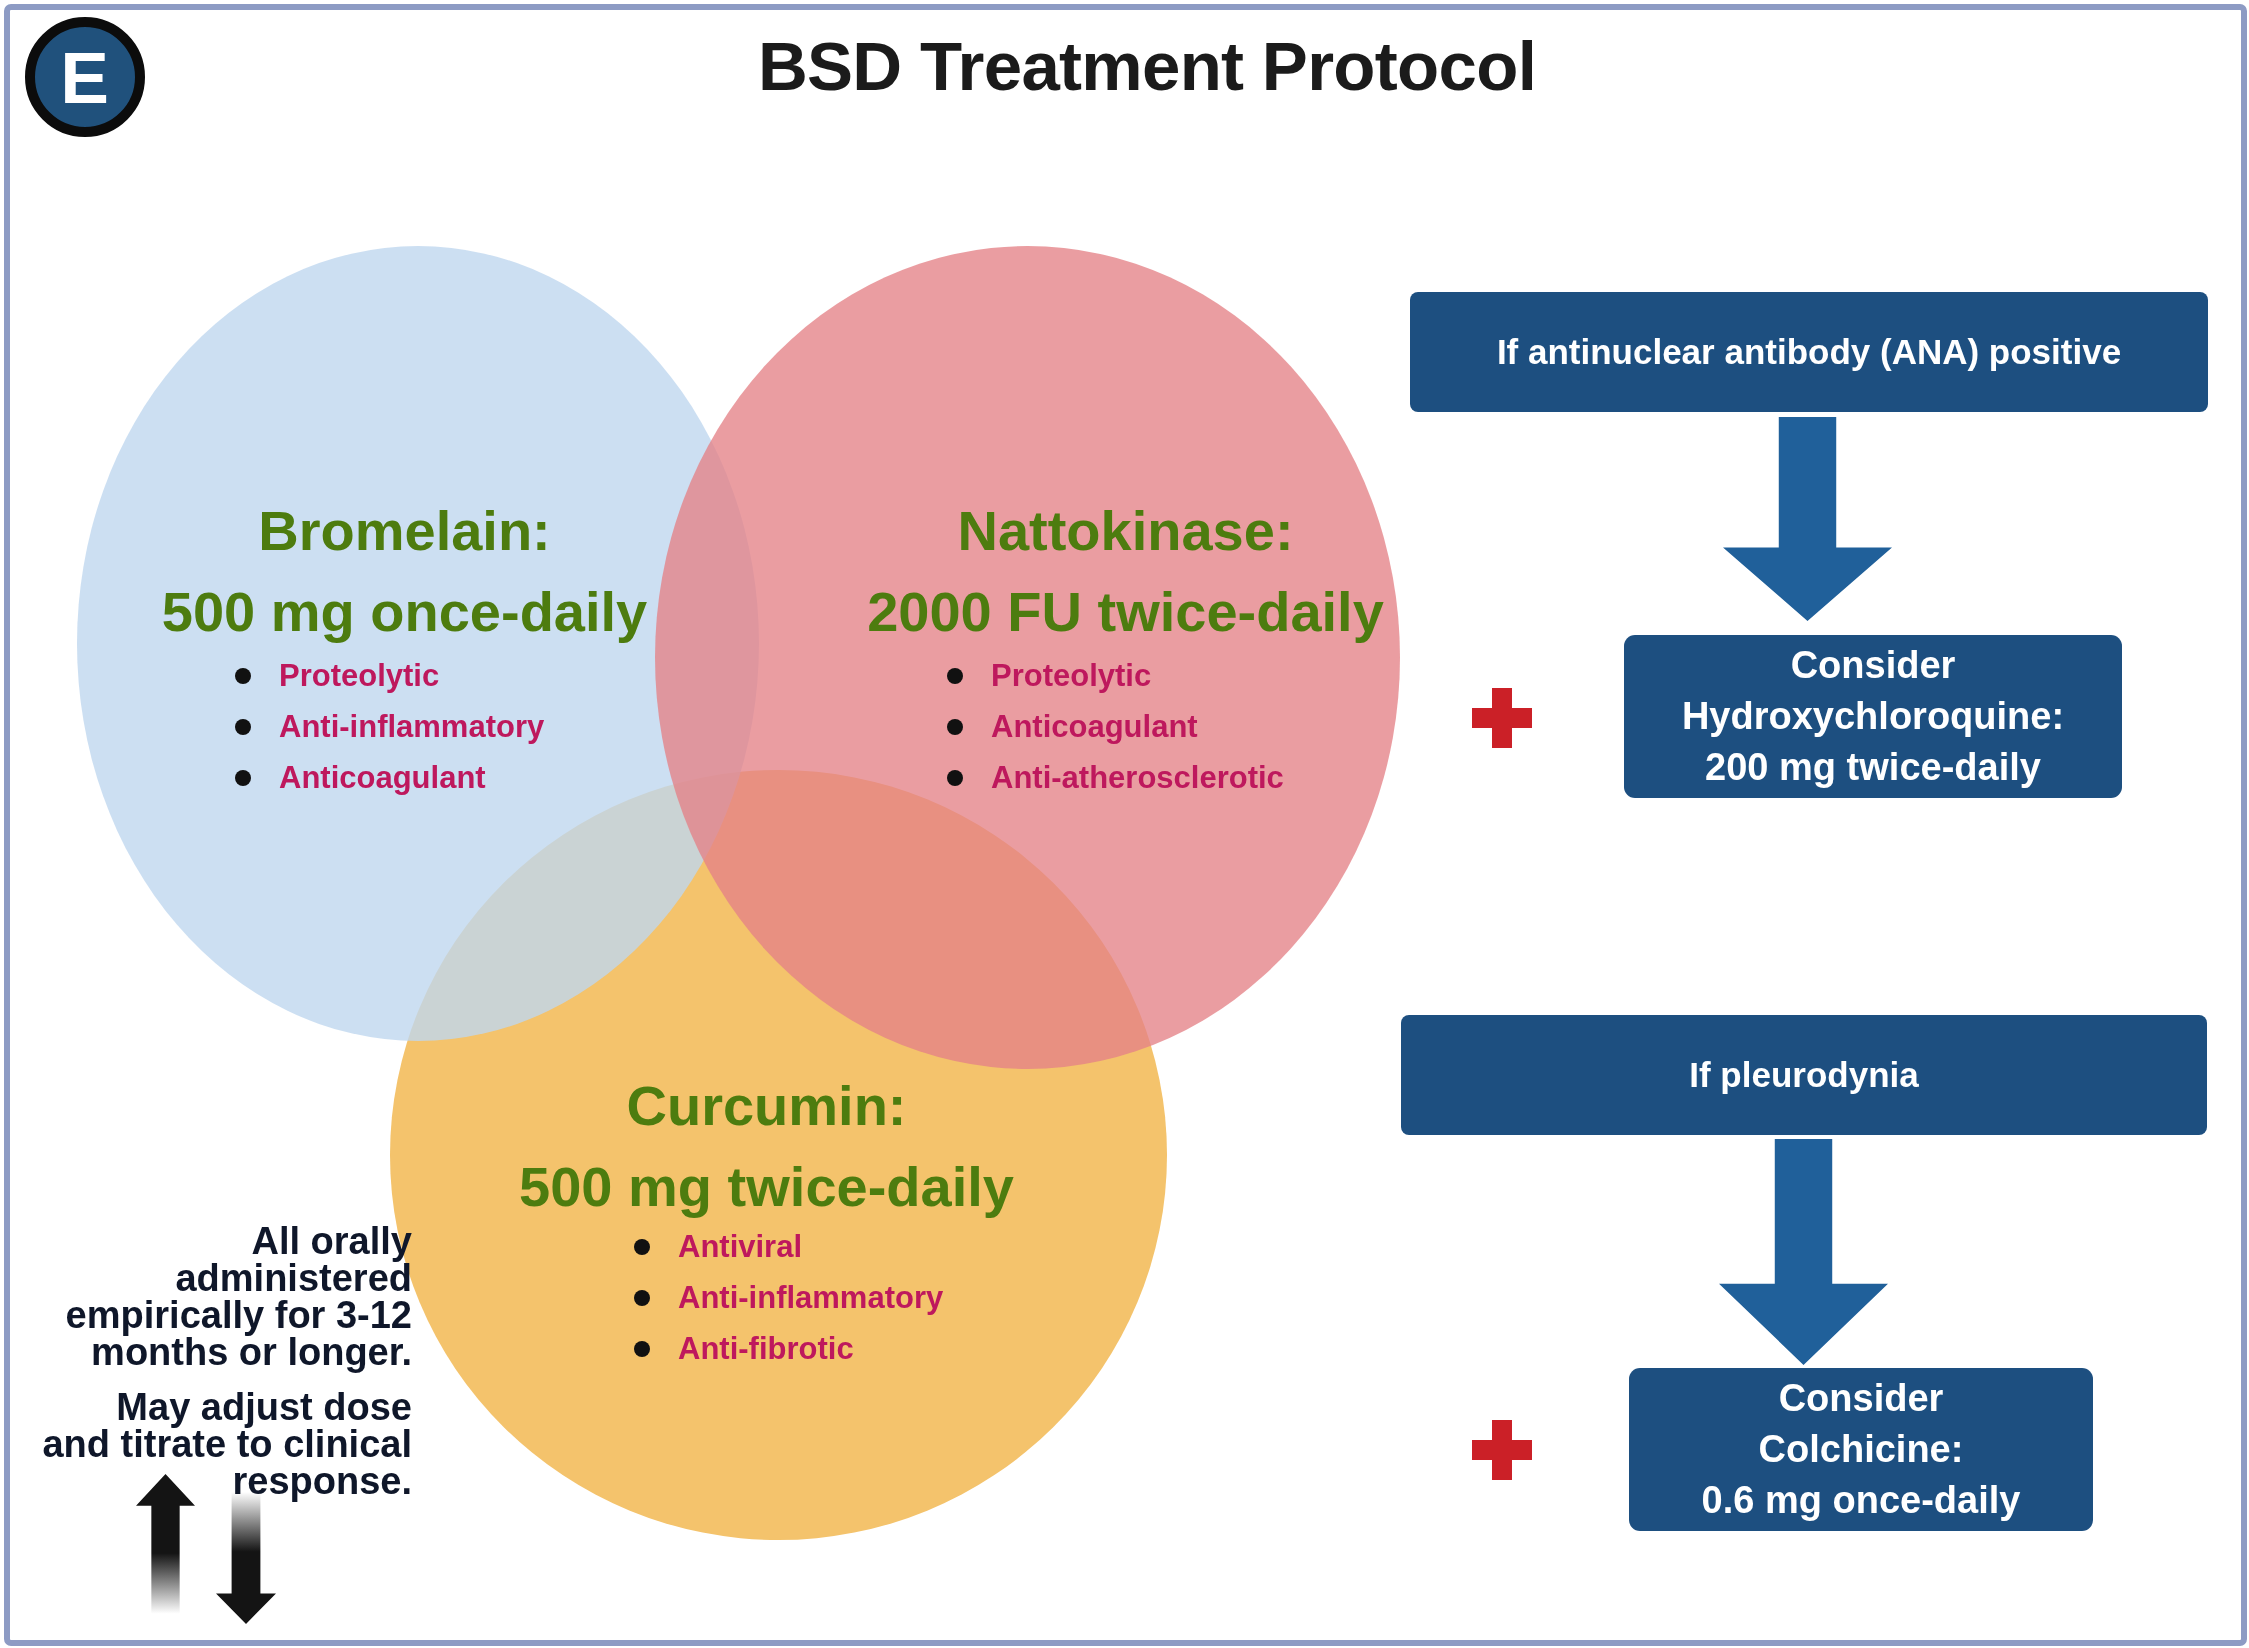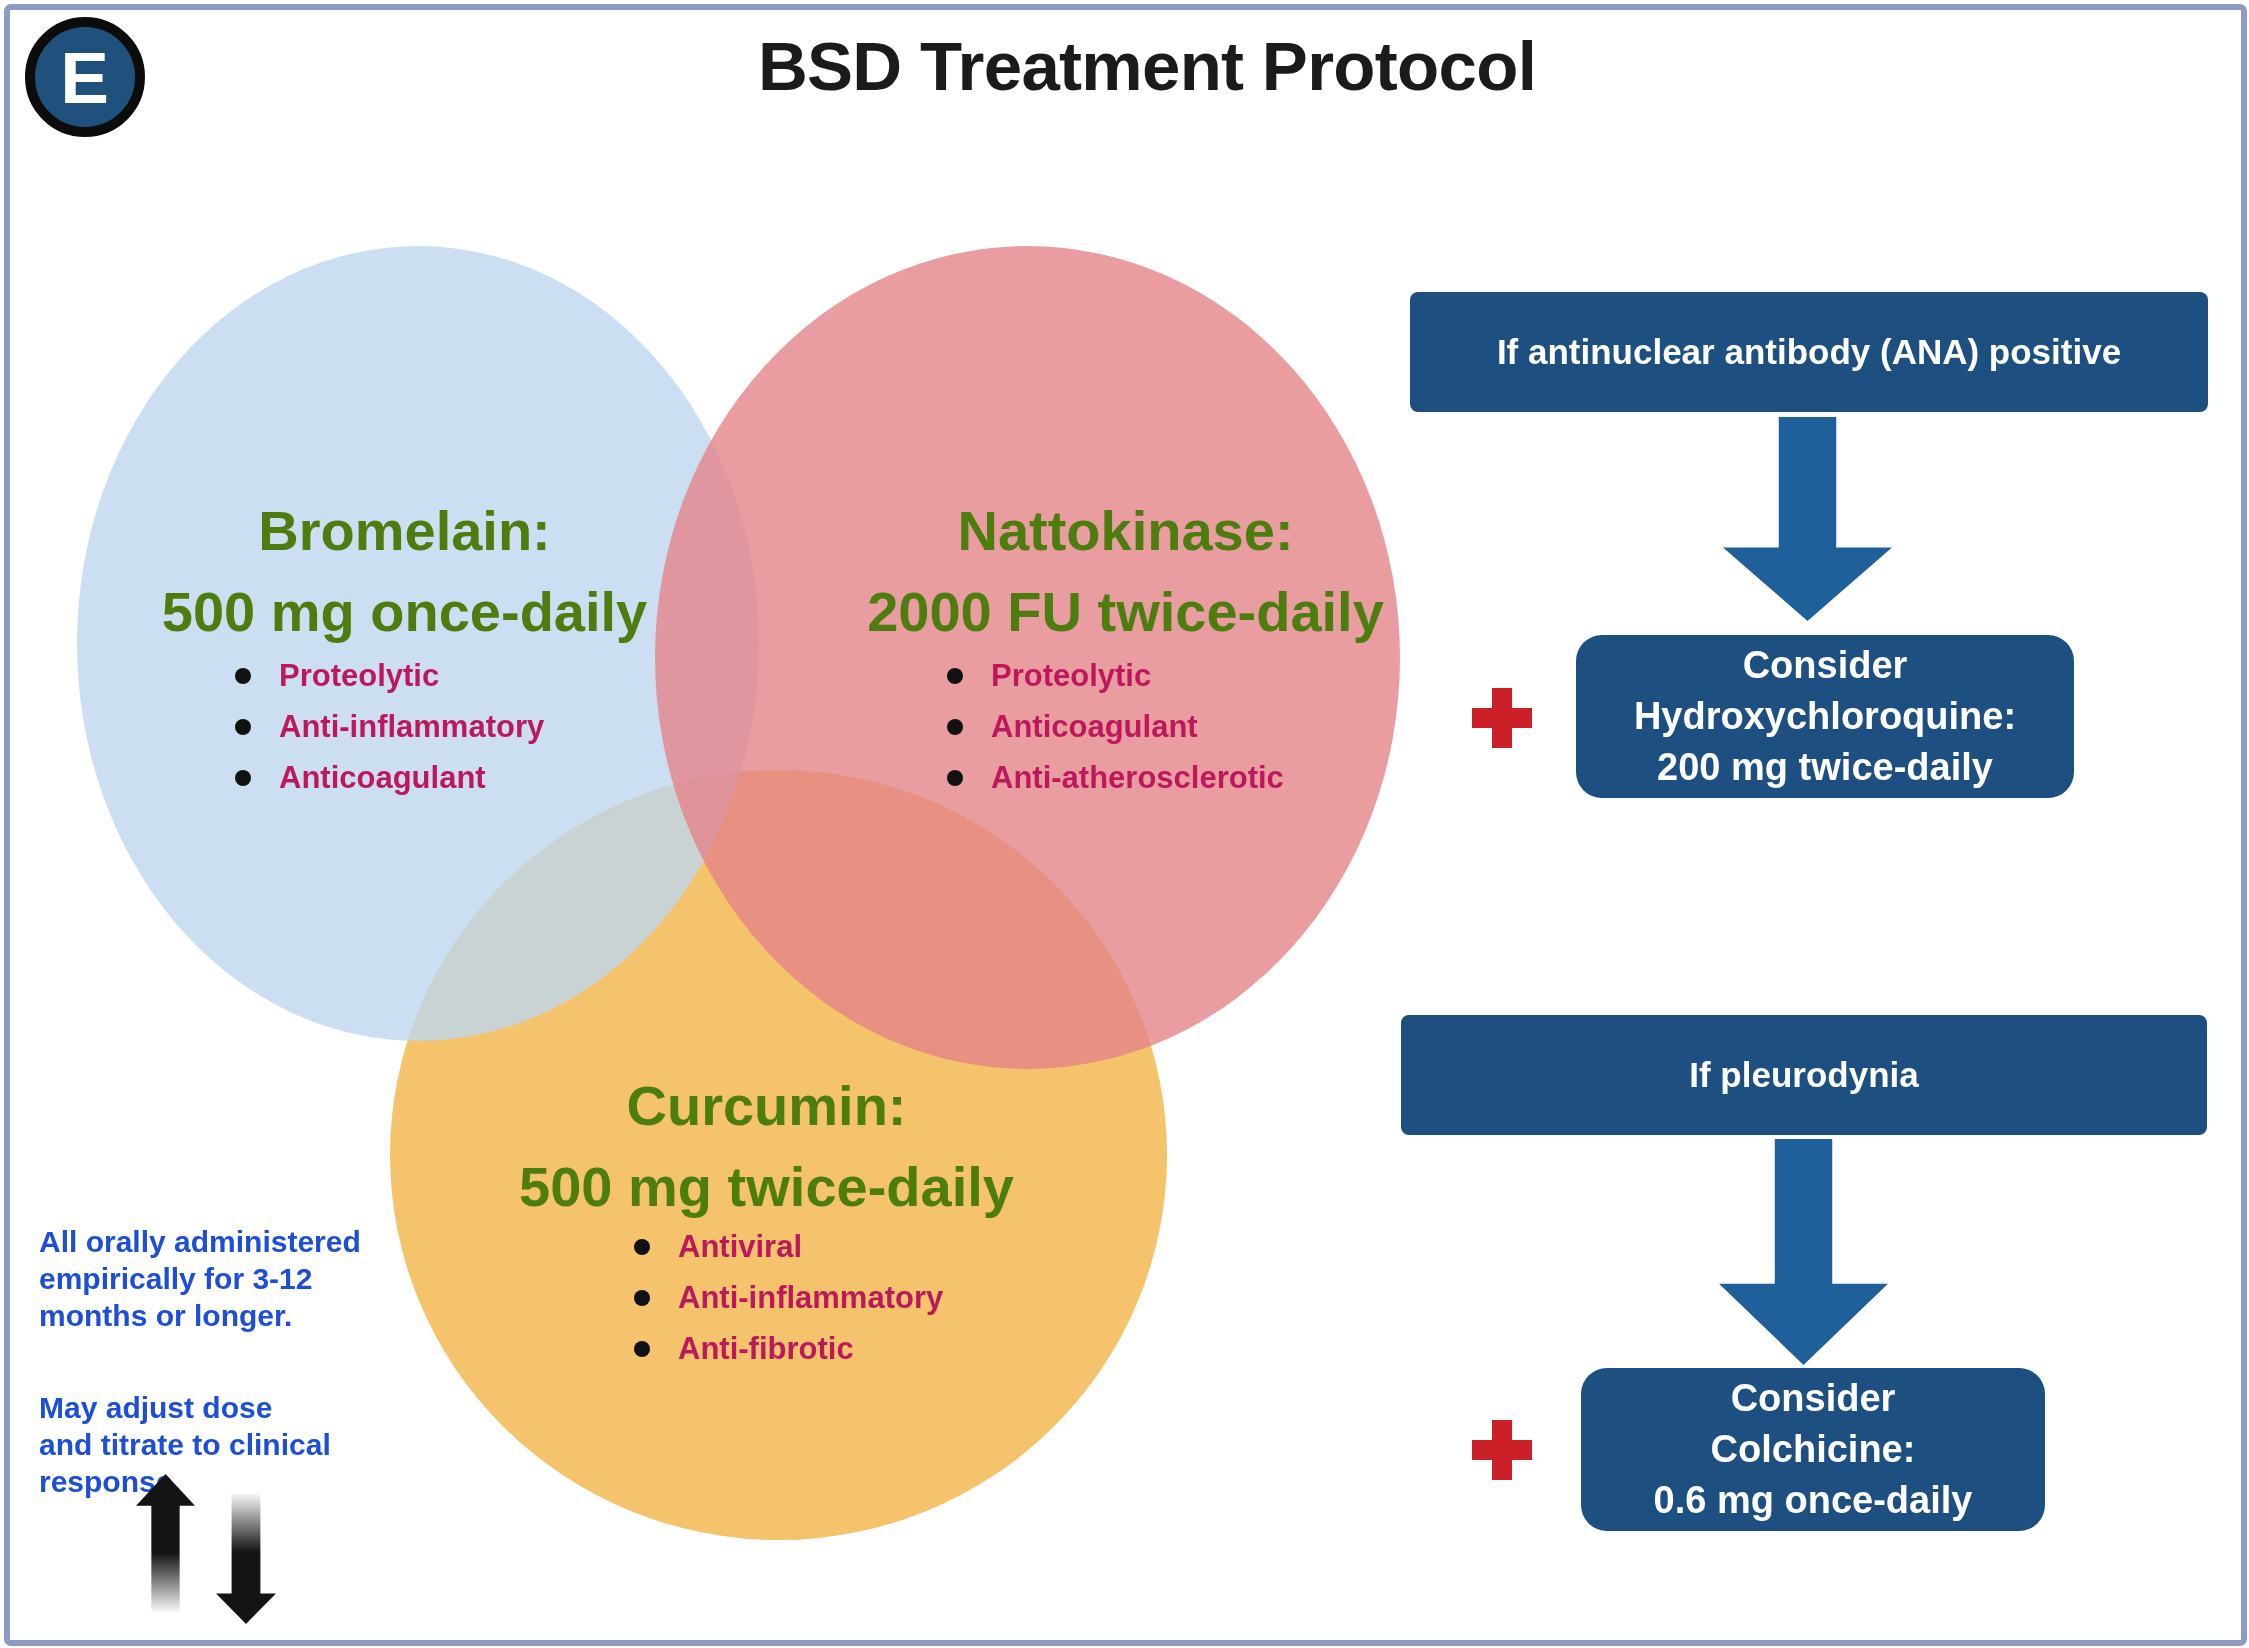--- a/index.html
+++ b/index.html
@@ -38,22 +38,22 @@
   .bullets-bromelain{left:234px;top:650px;}
   .bullets-nattokinase{left:946px;top:650px;}
   .bullets-curcumin{left:633px;top:1221px;}
   ul.venn-bullets li{position:relative;padding-left:45px;}
   ul.venn-bullets li::before{
     content:"";position:absolute;left:1.4px;top:17.6px;width:16px;height:16px;
     border-radius:50%;background:#111;
   }
   
   .note{
-    position:absolute;left:39px;width:373px;text-align:left;
-    font-size:30px;line-height:37px;font-weight:700;color:#1d4ed8;white-space:pre-line;z-index:5;
+    position:absolute;left:39px;width:373px;text-align:right;
+    font-size:38px;line-height:37px;font-weight:700;color:#0f172a;white-space:pre-line;z-index:5;
   }
   .note-admin{top:1223px;}
   .note-titrate{top:1389px;}
   
   .fade-arrow{position:absolute;z-index:5;}
   .arrow-up-black{
     left:136px;top:1474px;width:59px;height:144px;
     clip-path:polygon(50% 0,100% 22%,74% 22%,74% 100%,26% 100%,26% 22%,0 22%);
     background:linear-gradient(180deg,#141414 0%,#141414 55%,rgba(20,20,20,0) 97%);
   }
@@ -64,21 +64,21 @@
   }
   
   .flow-box{
     position:absolute;background:#1d4f80;border-radius:8px;
     display:flex;align-items:center;justify-content:center;text-align:center;
     color:#ffffff;font-weight:700;z-index:4;
   }
   .cond-box{font-size:35px;}
   .cond-ana{left:1410px;top:292px;width:798px;height:120px;}
   .cond-pleuro{left:1401px;top:1015px;width:806px;height:120px;}
-  .drug-box{font-size:38px;line-height:51px;white-space:pre-line;border-radius:26px;}
+  .drug-box{font-size:38px;line-height:51px;white-space:pre-line;border-radius:11px;margin-left:48px;}
   .drug-hydroxy{left:1576px;top:635px;width:498px;height:163px;}
   .drug-colchicine{left:1581px;top:1368px;width:464px;height:163px;}
   .arrow-down-blue{
     position:absolute;background:#20609a;z-index:3;
     clip-path:polygon(33% 0,67% 0,67% 64%,100% 64%,50% 100%,0 64%,33% 64%);
   }
   .flow-arrow-1{left:1723px;top:417px;width:169px;height:204px;}
   .flow-arrow-2{left:1719px;top:1139px;width:169px;height:226px;}
   .plus-icon{position:absolute;width:60px;height:60px;z-index:4;}
   .plus-icon .bar-v,.plus-icon .bar-h{position:absolute;background:#cb2027;}

